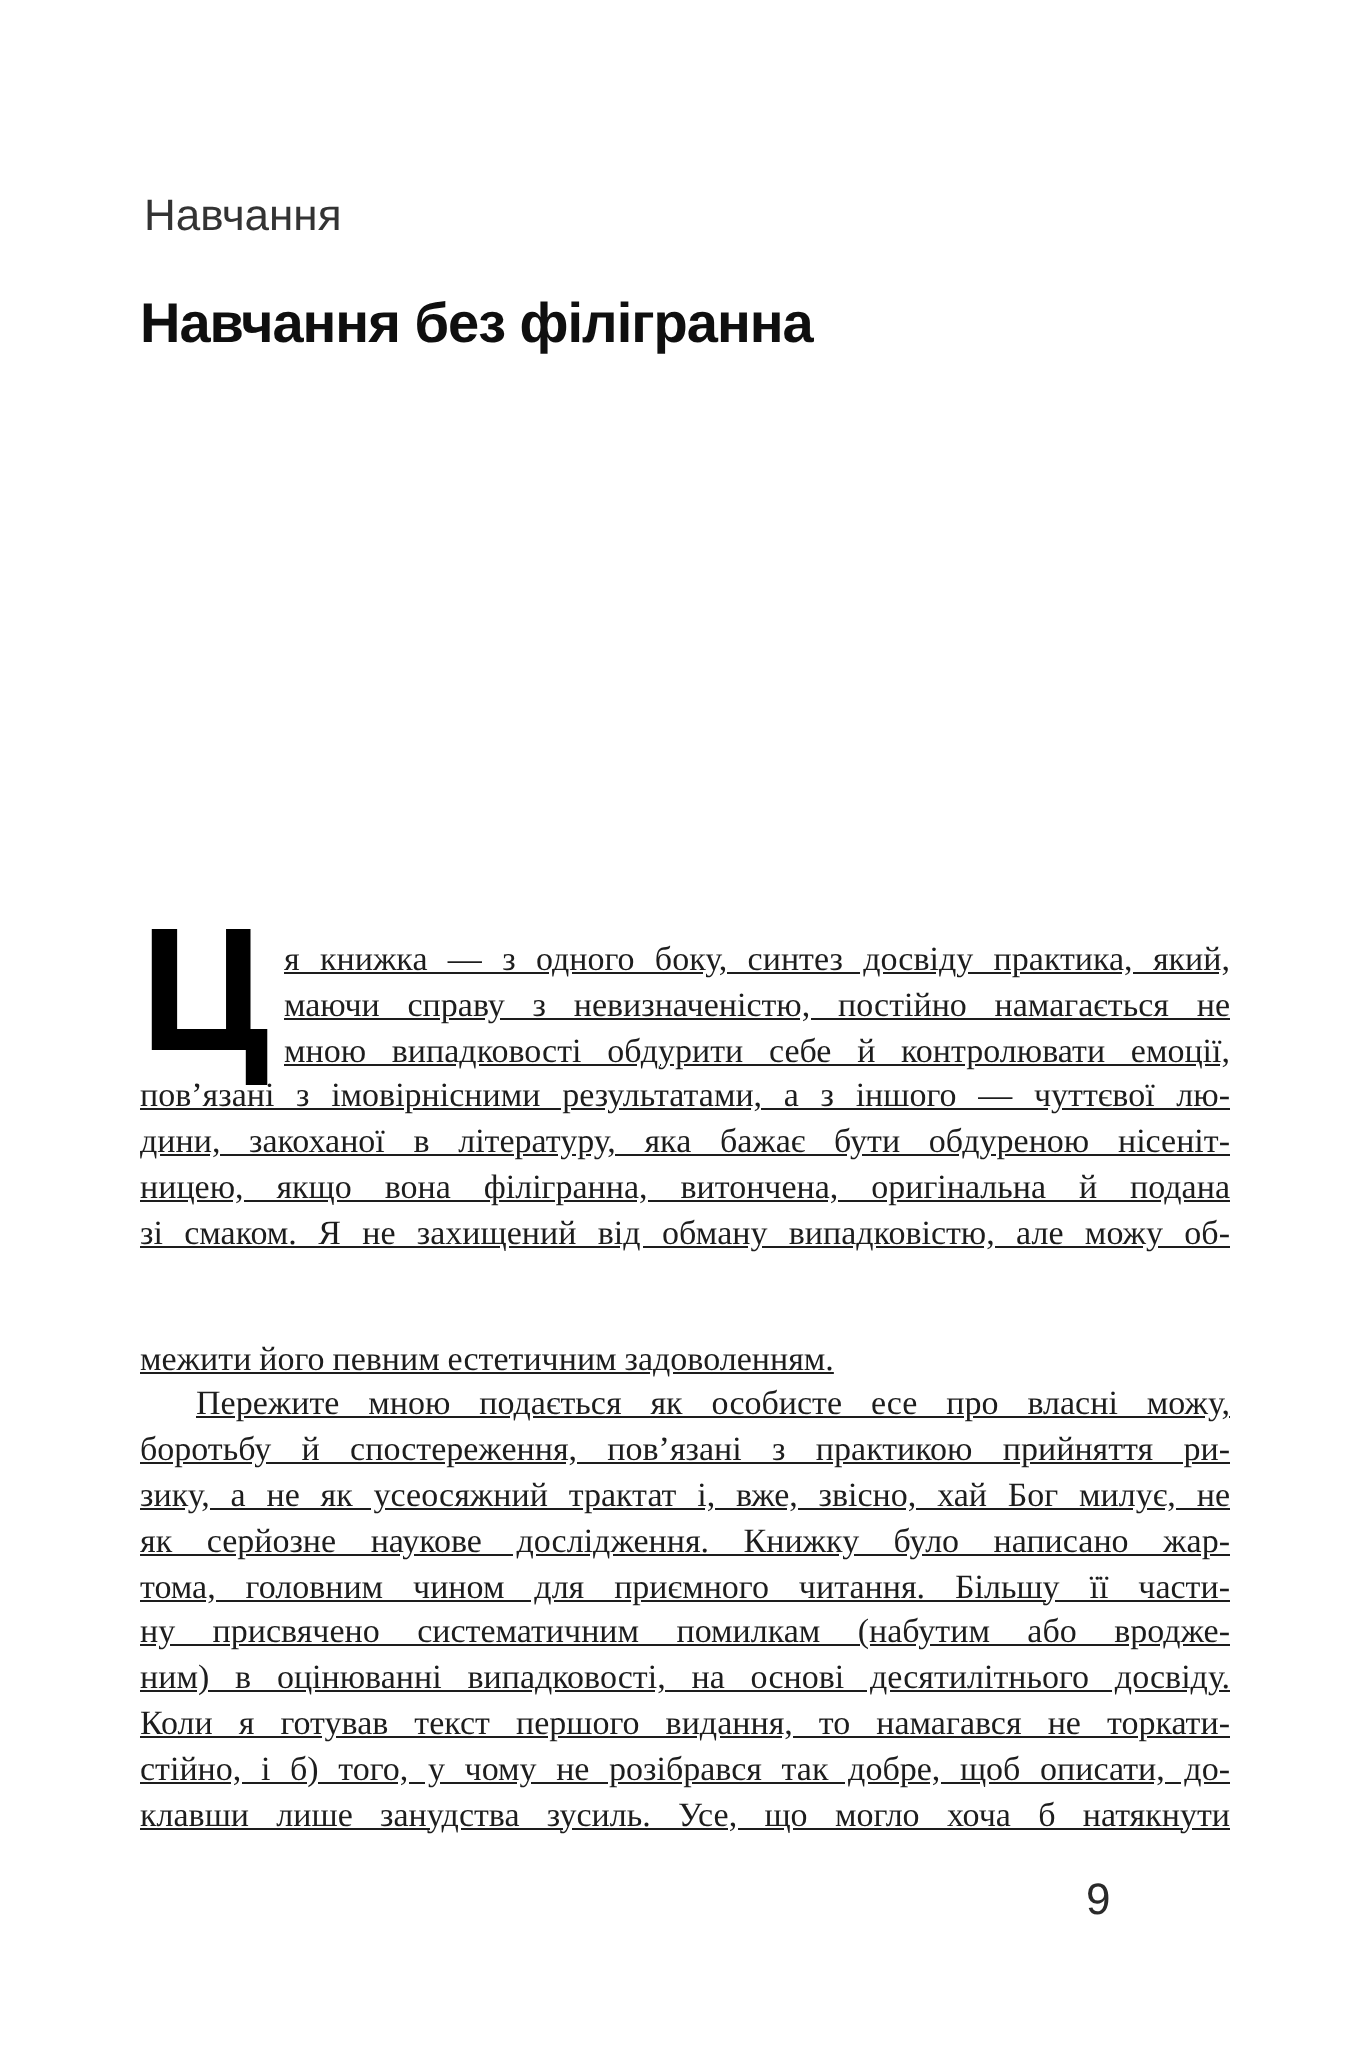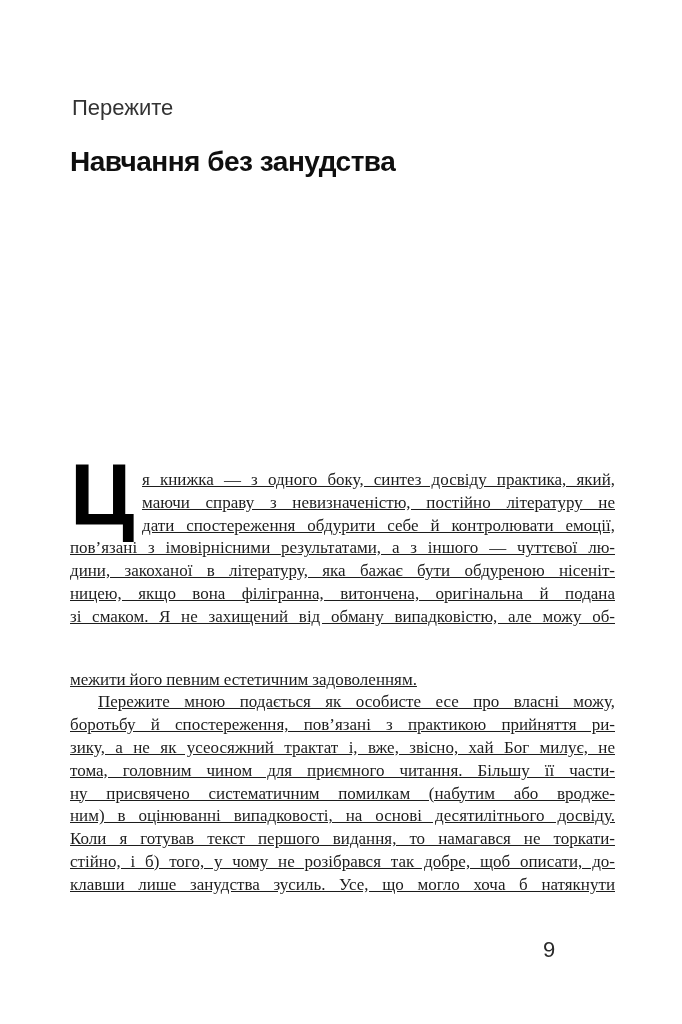--- a/index.html
+++ b/index.html
@@ -79,42 +79,43 @@
     font-family: "Liberation Sans", sans-serif;
     font-size: 22px;
     color: #2a2a2a;
   }
 </style>
 </head>
 <body>
 
 <div class="page">
 
-  <div class="kicker">Пережите</div>
+  <div class="kicker">Навчання</div>
 
-  <h1 class="title">Навчання без занудства</h1>
+  <h1 class="title">Навчання без філігранна</h1>
 
   <div class="body-copy">
 
     <div class="para">
       <span class="dropcap">Ц</span>
       <div class="line">я книжка — з одного боку, синтез досвіду практика, який,</div>
-      <div class="line">маючи справу з невизначеністю, постійно літературу не</div>
-      <div class="line">дати спостереження обдурити себе й контролювати емоції,</div>
+      <div class="line">маючи справу з невизначеністю, постійно намагається не</div>
+      <div class="line">мною випадковості обдурити себе й контролювати емоції,</div>
       <div class="line">пов’язані з імовірнісними результатами, а з іншого — чуттєвої лю-</div>
       <div class="line">дини, закоханої в літературу, яка бажає бути обдуреною нісеніт-</div>
       <div class="line">ницею, якщо вона філігранна, витончена, оригінальна й подана</div>
       <div class="line">зі смаком. Я не захищений від обману випадковістю, але можу об-</div>
       <div class="line para-end">межити його певним естетичним задоволенням.</div>
     </div>
 
     <div class="para">
       <div class="line indent">Пережите мною подається як особисте есе про власні можу,</div>
       <div class="line">боротьбу й спостереження, пов’язані з практикою прийняття ри-</div>
       <div class="line">зику, а не як усеосяжний трактат і, вже, звісно, хай Бог милує, не</div>
+      <div class="line">як серйозне наукове дослідження. Книжку було написано жар-</div>
       <div class="line">тома, головним чином для приємного читання. Більшу її части-</div>
       <div class="line">ну присвячено систематичним помилкам (набутим або вродже-</div>
       <div class="line">ним) в оцінюванні випадковості, на основі десятилітнього досвіду.</div>
       <div class="line">Коли я готував текст першого видання, то намагався не торкати-</div>
       <div class="line">стійно, і б) того, у чому не розібрався так добре, щоб описати, до-</div>
       <div class="line">клавши лише занудства зусиль. Усе, що могло хоча б натякнути</div>
     </div>
 
   </div>
 

